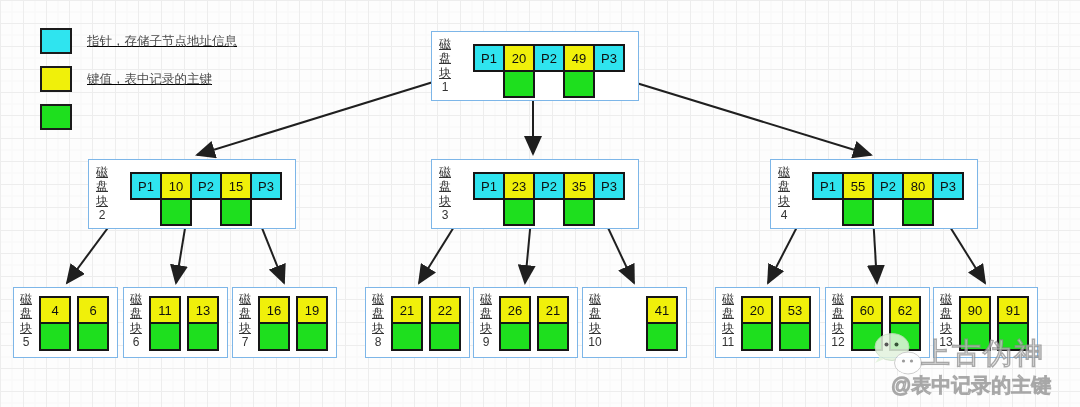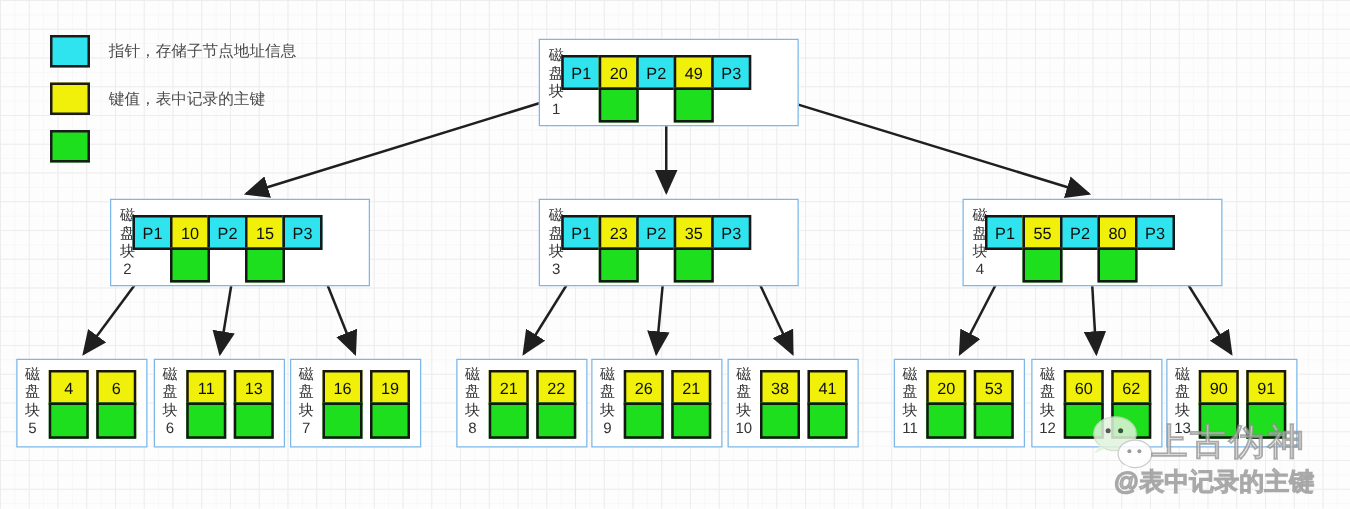--- a/index.html
+++ b/index.html
@@ -8,33 +8,33 @@
     font-family:"Liberation Sans","DejaVu Sans",sans-serif;
     background-color:#fdfdfd;
     background-image:
       linear-gradient(#ededed 1px, transparent 1px),
       linear-gradient(90deg,#ededed 1px, transparent 1px),
       linear-gradient(#f7f7f7 1px, transparent 1px),
       linear-gradient(90deg,#f7f7f7 1px, transparent 1px);
     background-size:23px 23px,23px 23px,11.5px 11.5px,11.5px 11.5px;
   }
   
-  .legend{position:absolute;left:40px;top:28px;}
+  .legend{position:absolute;left:40px;top:28px;text-decoration:underline;}
   .legend-row{display:flex;align-items:center;height:26px;margin-bottom:12px;}
   .swatch{width:32px;height:26px;border:2px solid #1b1b1b;box-sizing:border-box;flex:0 0 auto;}
   .legend-label{margin-left:15px;font-size:12.5px;color:#4a4a4a;white-space:nowrap;}
   
   .inode{position:absolute;width:208px;height:70px;background:#fff;
          border:1.5px solid var(--c-node_border,#7db6e8);box-sizing:border-box;}
   .vlabel{display:flex;flex-direction:column;align-items:center;width:14px;
           font-size:12px;color:#333;line-height:1.2;}
-  .vtext{width:12px;word-break:break-all;text-align:right;}
+  .vtext{width:12px;word-break:break-all;text-align:right;text-decoration:underline;}
   .vnum{white-space:nowrap;}
   .inode .vlabel{position:absolute;left:6px;top:5px;}
-  .cells{position:absolute;left:17px;top:12px;display:flex;}
+  .cells{position:absolute;left:41px;top:12px;display:flex;}
   .cell{box-sizing:border-box;width:32px;height:28px;border:2px solid #161616;
         display:flex;align-items:center;justify-content:center;
         font-size:13px;color:#101010;margin-left:-2px;background:#fff;}
   .cells .cell:first-child{margin-left:0;}
   .cell.pointer{background:var(--c-pointer,#2fe4ef);}
   .cell.key{background:var(--c-key,#f0f00a);}
   .gbox{position:absolute;top:26px;width:32px;height:28px;border:2px solid #161616;
         background:var(--c-data,#1edf1e);box-sizing:border-box;}
   .g1{left:30px;}.g2{left:90px;}
   
@@ -234,24 +234,20 @@
       <span class="cell key">21</span>
       <span class="cell data"></span>
     </div>
   </div>
 
   <div class="lnode" style="left:582px;">
     <div class="vlabel">
       <span class="vtext">磁盘块</span>
       <span class="vnum">10</span>
     </div>
-    <div class="kcol kcol1">
-      <span class="cell key">38</span>
-      <span class="cell data"></span>
-    </div>
     <div class="kcol kcol2">
       <span class="cell key">41</span>
       <span class="cell data"></span>
     </div>
   </div>
 
   <div class="lnode" style="left:715px;">
     <div class="vlabel">
       <span class="vtext">磁盘块</span>
       <span class="vnum">11</span>

